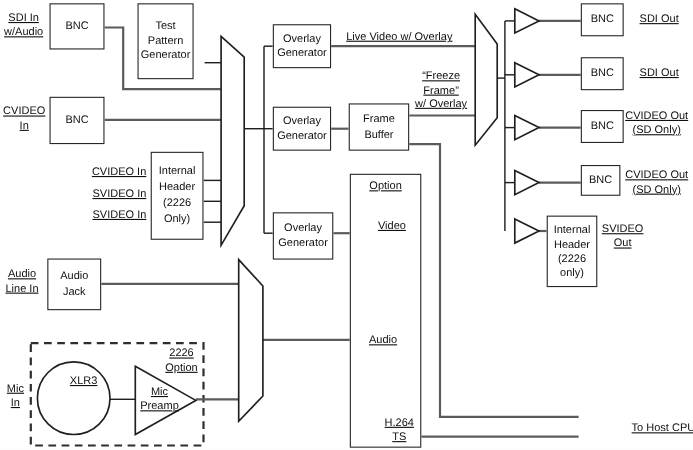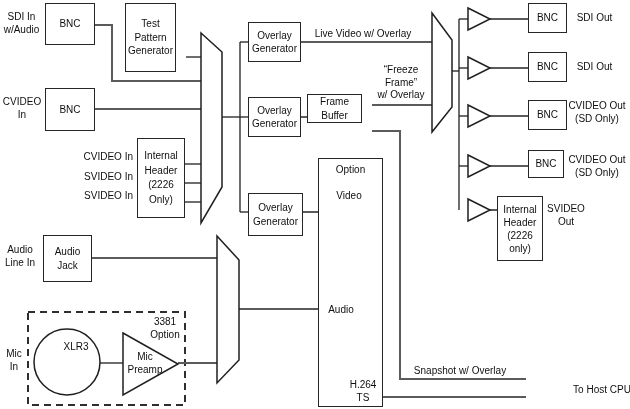--- a/index.html
+++ b/index.html
@@ -20,23 +20,23 @@
   .wire-thin path{fill:none;stroke:var(--line-secondary);stroke-width:1.3;}
   .shape{fill:#ffffff;stroke:var(--line-secondary);stroke-width:1.5;}
   .dashed{fill:none;stroke:#2e2e2e;stroke-width:2;stroke-dasharray:7 5;}
   .box{
     position:absolute;box-sizing:border-box;border:1.5px solid var(--box-border);
     background:#ffffff;display:flex;align-items:center;justify-content:center;
     text-align:center;white-space:pre-line;line-height:1.35;
   }
   .encoder-box{justify-content:flex-start;align-items:flex-start;}
   .lbl{
-    position:absolute;white-space:pre-line;line-height:1.25;text-align:center;
+    position:absolute;white-space:pre-line;line-height:1.25;text-align:center;text-decoration:underline;
   }
-  .lbl.left{text-align:center;}
+  .lbl.left{text-align:right;}
   .lbl.right{text-align:right;}
 </style>
 </head>
 <body>
 
 <div id="stage">
 
   <svg id="wires-svg" width="630" height="409" viewBox="0 0 630 409">
 
     <rect class="dashed" x="28" y="312" width="157" height="93"></rect>
@@ -98,26 +98,26 @@
   <div class="box" style="left:137px;top:138px;width:48px;height:80px;line-height:1.45">Internal
 Header
 (2226
 Only)</div>
   <div class="box" style="left:248px;top:22px;width:53px;height:40px">Overlay
 Generator</div>
   <div class="box" style="left:248px;top:97px;width:53px;height:40px">Overlay
 Generator</div>
   <div class="box" style="left:248px;top:193px;width:55px;height:43px">Overlay
 Generator</div>
-  <div class="box" style="left:307px;top:94px;width:55px;height:29px">Frame
+  <div class="box" style="left:317px;top:94px;width:55px;height:43px">Frame
 Buffer</div>
 
   <div class="box encoder-box" style="left:318px;top:158px;width:65px;height:249px;border-width:1.3px"></div>
   <div class="lbl" style="left:318px;top:164px;width:65px">Option</div>
-  <div class="lbl left" style="left:329px;top:190px;width:40px">Video</div>
+  <div class="lbl left" style="left:329px;top:200px;width:40px">Video</div>
   <div class="lbl left" style="left:321px;top:304px;width:40px">Audio</div>
   <div class="lbl" style="left:346px;top:379px;width:34px">H.264
 TS</div>
 
   <div class="box" style="left:43px;top:235px;width:49px;height:47px">Audio
 Jack</div>
   <div class="box" style="left:497px;top:196px;width:46px;height:65px;line-height:1.3">Internal
 Header
 (2226
 only)</div>
@@ -134,26 +134,25 @@
   <div class="lbl right" style="left:80px;top:171px;width:53px">SVIDEO In</div>
   <div class="lbl right" style="left:80px;top:190px;width:53px">SVIDEO In</div>
   <div class="lbl" style="left:372px;top:64px;width:58px">“Freeze
 Frame”
 w/ Overlay</div>
   <div class="lbl" style="left:312px;top:28px;width:102px">Live Video w/ Overlay</div>
   <div class="lbl" style="left:0px;top:244px;width:40px">Audio
 Line In</div>
   <div class="lbl" style="left:0px;top:348px;width:28px">Mic
 In</div>
-  <div class="lbl" style="left:145px;top:316px;width:40px">3381
+  <div class="lbl" style="left:145px;top:316px;width:40px">2226
 Option</div>
   <div class="lbl" style="left:34px;top:341px;width:84px">XLR3</div>
   <div class="lbl" style="left:121px;top:351px;width:48px">Mic
 Preamp</div>
-  <div class="lbl" style="left:410px;top:365px;width:100px">Snapshot w/ Overlay</div>
   <div class="lbl left" style="left:572px;top:384px;width:60px">To Host CPU</div>
   <div class="lbl left" style="left:572px;top:12px;width:45px">SDI Out</div>
   <div class="lbl left" style="left:572px;top:61px;width:45px">SDI Out</div>
   <div class="lbl" style="left:566px;top:100px;width:62px">CVIDEO Out
 (SD Only)</div>
   <div class="lbl" style="left:566px;top:154px;width:62px">CVIDEO Out
 (SD Only)</div>
   <div class="lbl" style="left:543px;top:203px;width:46px">SVIDEO
 Out</div>
 

